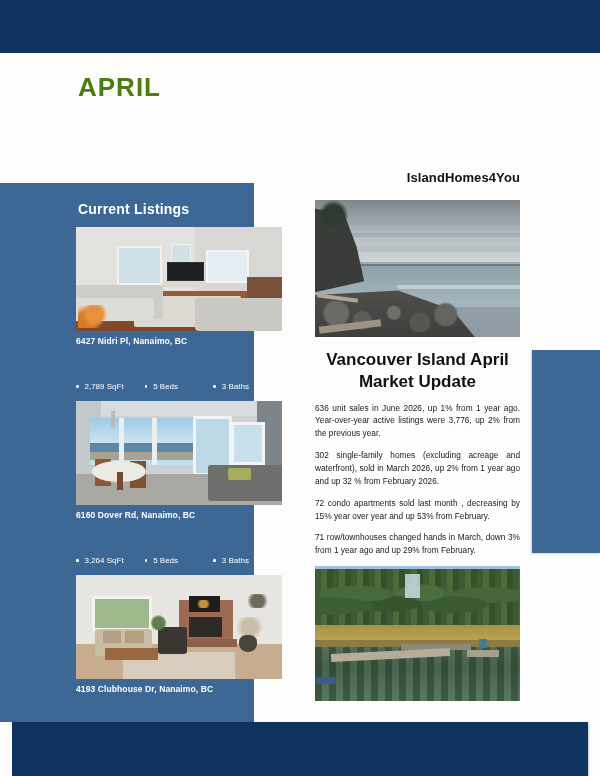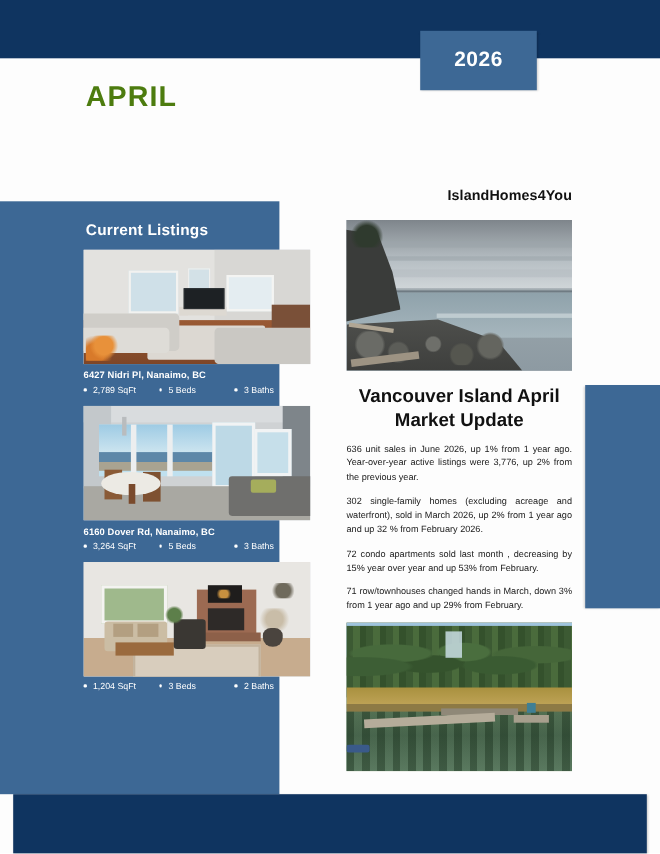--- a/index.html
+++ b/index.html
@@ -113,20 +113,21 @@
   .listing-specs {
     display: flex;
     margin-top: 4px;
     color: #ffffff;
     font-size: 8px;
   }
   .listing-specs .spec {
     width: 33.33%;
     display: flex;
     align-items: center;
+    margin-top: 32px;
   }
   .listing-specs .spec .dot {
     display: inline-block;
     width: 2.5px; height: 2.5px;
     border-radius: 50%;
     background: #ffffff;
     margin-right: 6px;
     flex: none;
   }
 
@@ -311,23 +312,20 @@
   .lake .boat { position:absolute; left:0%; top:82%; width:10%; height:5%; background:#3a5a8a; border-radius:2px; }
   .lake .barrel { position:absolute; left:80%; top:54%; width:4%; height:7%; background:#3f7f94; }
 </style>
 </head>
 <body>
 
 <div class="page">
 
   <div class="header-band"></div>
 
-  <div class="year-badge">
-    <span>2026</span>
-  </div>
 
   <div class="month">APRIL</div>
   <div class="brand">IslandHomes4You</div>
 
   <div class="accent-right"></div>
 
   <div class="sidebar">
     <div class="sidebar-title">Current Listings</div>
 
     <div class="listings">
@@ -425,20 +423,21 @@
               <div class="cush"></div>
               <div class="cush2"></div>
             <div class="coffee"></div>
               <div class="chair3"></div>
               <div class="plant"></div>
             <div class="branch"></div>
               <div class="vase"></div>
               <div class="deer"></div>
           </div>
         </div>
+        <div class="listing-name">4193 Clubhouse Dr, Nanaimo, BC</div>
         <div class="listing-specs">
           <div class="spec">
             <span class="dot"></span>
             <span>1,204 SqFt</span>
           </div>
           <div class="spec">
             <span class="dot"></span>
             <span>3 Beds</span>
           </div>
           <div class="spec">

